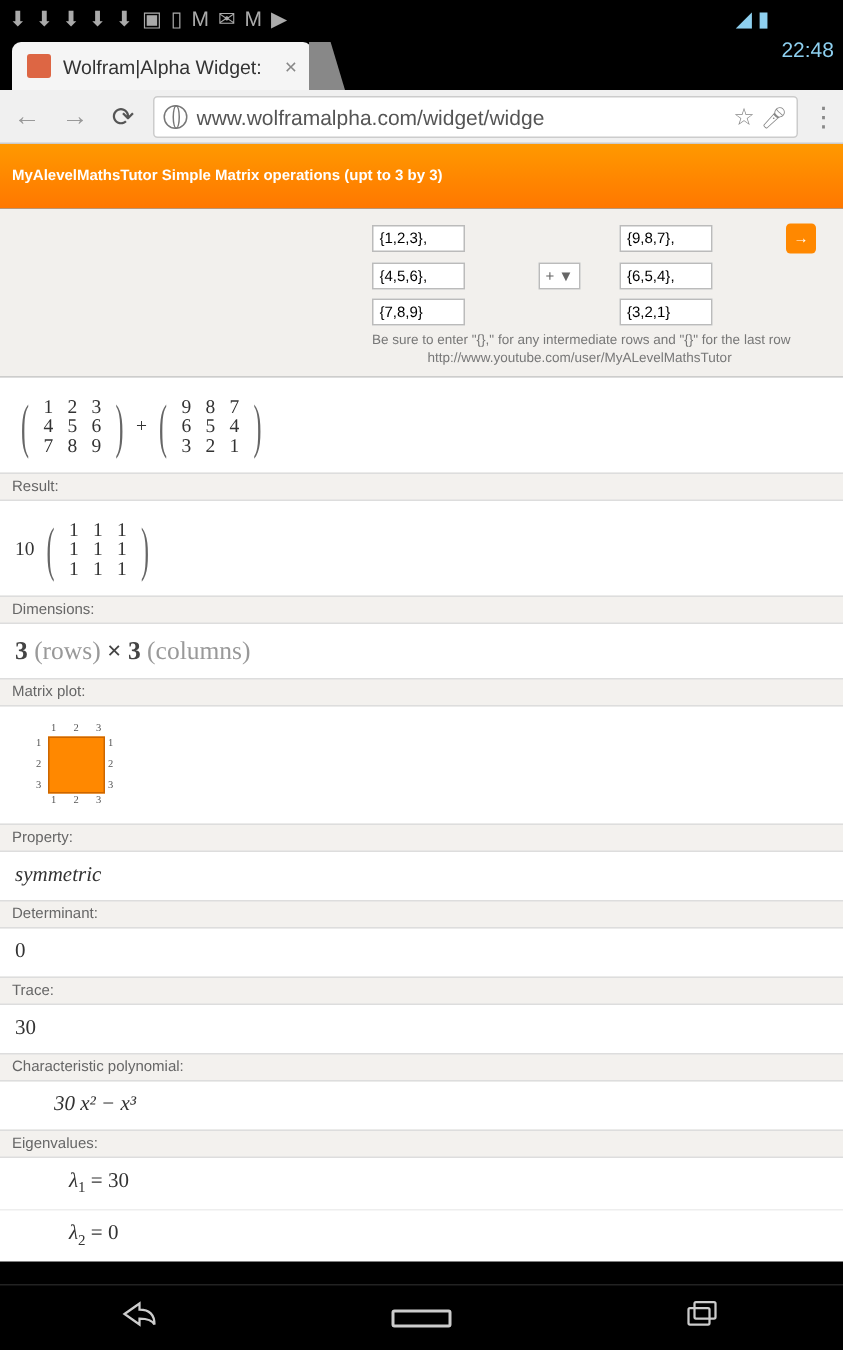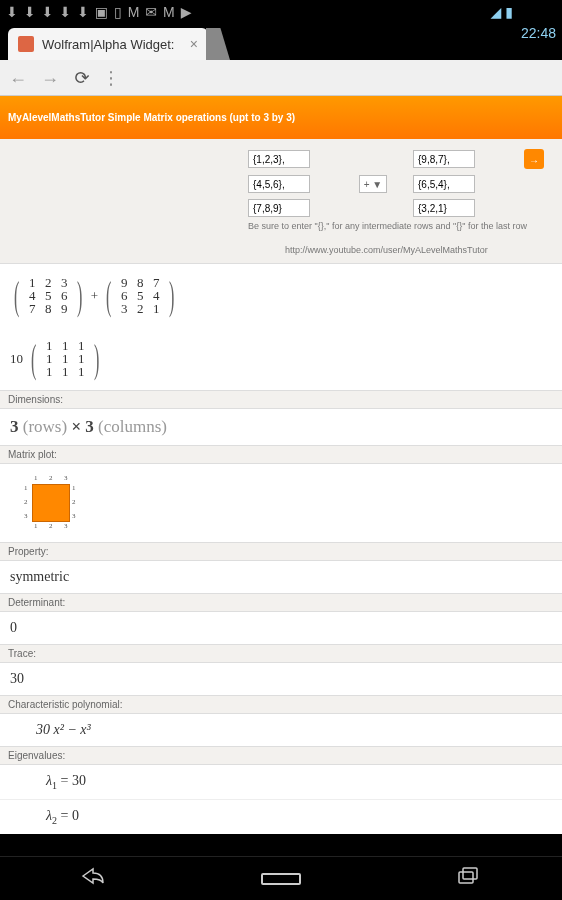--- a/index.html
+++ b/index.html
@@ -34,41 +34,41 @@
 
 .widget-header { background: linear-gradient(#f90, #f70); color: #fff; font-size: 10px; font-weight: bold; padding: 16px 8px; }
 
 
 .widget-body { background: #f2f0ed; padding: 10px 8px 8px 8px; font-size: 10px; color: #666; }
 .input-grid { display: grid; grid-template-columns: 1fr 30px 1fr 30px; gap: 6px 24px; margin-left: 240px; align-items: center; }
 .inp { border: 1px solid #bbb; background: #fff; font-size: 10px; padding: 2px 4px; height: 18px; width: 62px; }
 .op-sel { border: 1px solid #bbb; background: #fff; font-size: 10px; padding: 1px; height: 18px; width: 28px; display: flex; align-items: center; justify-content: center; }
 .go-btn { width: 20px; height: 20px; background: #f80; border-radius: 3px; color: #fff; display: flex; align-items: center; justify-content: center; font-size: 10px; }
 .hint { margin-left: 240px; margin-top: 4px; font-size: 9px; color: #777; }
-.ytlink { margin-left: 240px; margin-top: 14px; font-size: 9px; color: #777; padding-left: 37px; }
+.ytlink { margin-left: 240px; margin-top: 2px; font-size: 9px; color: #777; padding-left: 37px; }
 
 
 .results { background: #fff; }
 .section-label { background: #f3f1ee; border-top: 1px solid #ddd; border-bottom: 1px solid #ddd; font-size: 10px; color: #666; padding: 3px 8px; }
 .section-content { padding: 8px 10px; font-family: 'Times New Roman', serif; font-size: 14px; color: #333; }
 
 .matrix-expr { display: flex; align-items: center; gap: 4px; font-size: 13px; }
 .bracket-l, .bracket-r { font-size: 40px; font-weight: 100; color: #666; transform: scaleX(0.4); }
 .mcol { display: flex; flex-direction: column; gap: 0; line-height: 13px; }
 .mrow { display: flex; gap: 6px; }
 .mrow span { width: 10px; text-align: center; }
 
 .dims { color: #999; font-size: 17px; }
 .dims b { color: #444; }
 
 .plot-box { width: 54px; height: 54px; position: relative; margin: 4px 0 4px 14px; }
 .plot-sq { position: absolute; left: 8px; top: 8px; width: 38px; height: 38px; background: #f80; border: 1px solid #c60; }
 .plot-tick { position: absolute; font-size: 7px; color: #555; }
 
-.sym { font-family: Georgia, serif; }
+.sym { font-family: Georgia, serif; font-style: italic; }
 .poly { font-family: Georgia, serif; font-style: italic; padding-left: 36px; }
 .eig .sub { font-size: 10px; vertical-align: sub; }
 
 
 .nav-bottom { position: absolute; bottom: 0; left: 0; right: 0; height: 44px; background: #000; display: flex; justify-content: space-around; align-items: center; border-top: 1px solid #222; }
 .nav-bottom div { color: #ccc; font-size: 20px; width: 40px; text-align: center; }
 .nv-home { width: 24px; height: 12px; border: 2px solid #ccc; border-radius: 2px; }
 .nv-back svg, .nv-recent svg { stroke: #ccc; fill: none; stroke-width: 1.5; }
 </style>
 </head>
@@ -101,20 +101,26 @@
     <span>Wolfram|Alpha Widget:</span>
     <span class="tab-close">×</span>
   </div>
   <div class="new-tab-corner"></div>
 </div>
 
 <div class="url-bar">
   <div class="nav-btn">←</div>
   <div class="nav-btn">→</div>
   <div class="nav-btn active">⟳</div>
+  <div class="url-field">
+    <span class="globe"></span>
+    <span class="url-text">www.wolframalpha.com/widget/widge</span>
+    <span class="star">☆</span>
+    <span class="mic">🎤︎</span>
+  </div>
   <div class="menu-dots">⋮</div>
 </div>
 
 <div class="widget-header">MyAlevelMathsTutor Simple Matrix operations (upt to 3 by 3)</div>
 
 <div class="widget-body">
   <div class="input-grid">
     <input class="inp" value="{1,2,3}," style="">
     <span></span>
     <input class="inp" value="{9,8,7}," style="">
@@ -173,20 +179,21 @@
         <div class="mrow">
             <span>3</span>
             <span>2</span>
             <span>1</span>
           </div>
       </div>
       <span class="bracket-r">)</span>
     </div>
   </div>
 
+  <div class="section-label">Result:</div>
   <div class="section-content">
     <div class="matrix-expr">
       <span>10</span>
       <span class="bracket-l">(</span>
       <div class="mcol">
         <div class="mrow">
             <span>1</span>
             <span>1</span>
             <span>1</span>
           </div>

